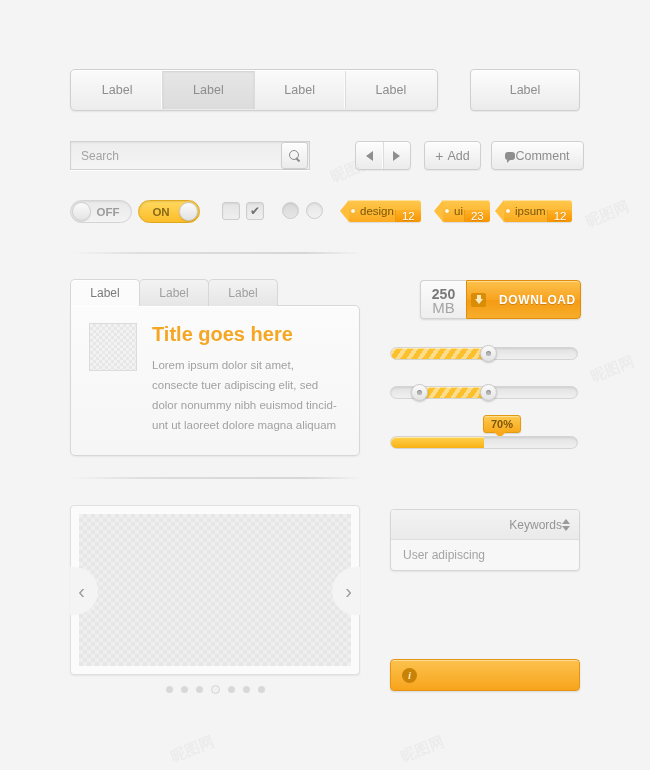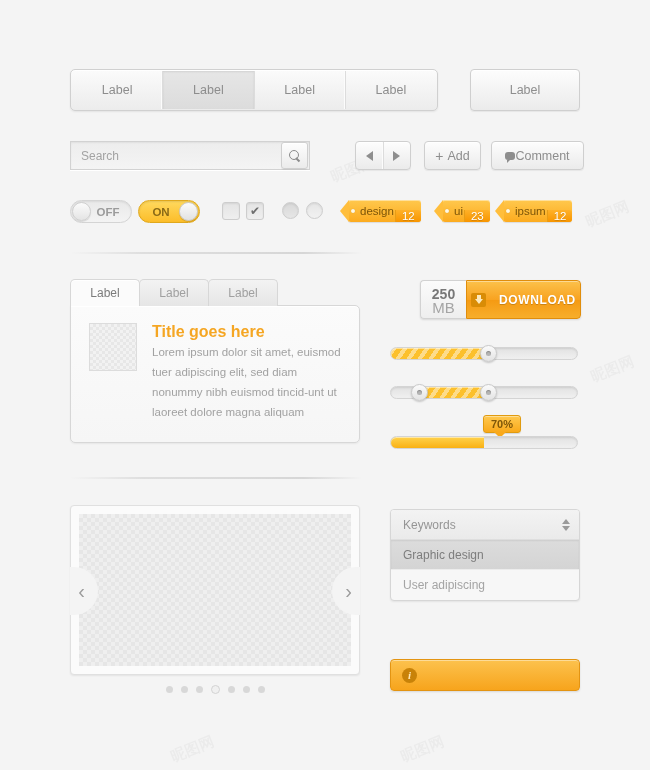--- a/index.html
+++ b/index.html
@@ -250,22 +250,22 @@
     width: 48px; height: 48px; flex: none;
     border: 1px solid #dcdcdc;
     background-color: #f2f2f2;
     background-image:
       linear-gradient(45deg, #e7e7e7 25%, transparent 25%, transparent 75%, #e7e7e7 75%),
       linear-gradient(45deg, #e7e7e7 25%, transparent 25%, transparent 75%, #e7e7e7 75%);
     background-size: 6px 6px;
     background-position: 0 0, 3px 3px;
   }
   #panel-title {
-    color: #f5a623; font-size: 16px; font-weight: bold;
-    margin-bottom: 1px;
+    color: #f5a623; font-size: 20px; font-weight: bold;
+    margin-bottom: 9px;
   }
   #panel-text { color: #a2a2a2; font-size: 11.5px; line-height: 20px; }
 
   
   #download-widget {
     position: absolute; left: 420px; top: 280px;
     height: 39px; display: flex;
     border-radius: 4px;
     box-shadow: 0 1px 2px rgba(0,0,0,.12);
   }
@@ -397,20 +397,21 @@
 
   
   #listbox {
     position: absolute; left: 390px; top: 509px;
     width: 190px;
     background: #f7f7f7;
     border: 1px solid #d6d6d6;
     border-radius: 4px;
     box-shadow: 0 1px 2px rgba(0,0,0,.07), inset 0 1px 0 #fff;
     overflow: hidden;
+    text-align: right;
   }
   #listbox-header {
     height: 30px; display: flex; align-items: center;
     padding: 0 9px 0 12px;
     background: linear-gradient(to bottom, #f3f3f3, #eaeaea);
     border-bottom: 1px solid #dedede;
     color: #959595; font-size: 12px; cursor: pointer;
   }
   #listbox-header .hlabel { flex: 1; }
   .spin { display: flex; flex-direction: column; gap: 2px; }
@@ -539,21 +540,21 @@
   <div id="tab-panel">
     <div id="tab-strip">
       <div class="tab active">Label</div>
       <div class="tab">Label</div>
       <div class="tab">Label</div>
     </div>
     <div id="tab-body">
       <div id="thumb-placeholder"></div>
       <div>
         <div id="panel-title">Title goes here</div>
-        <div id="panel-text">Lorem ipsum dolor sit amet, euismod tuer adipiscing elit, sed diam nonummy nibh euismod tincid-unt ut laoreet dolore magna aliquam</div>
+        <div id="panel-text">Lorem ipsum dolor sit amet, consecte tuer adipiscing elit, sed dolor nonummy nibh euismod tincid-unt ut laoreet dolore magna aliquam</div>
       </div>
     </div>
   </div>
 
   <div id="download-widget">
     <div id="download-size">
       <span class="num">250</span>
       <span class="unit">MB</span>
     </div>
     <div id="download-button">
@@ -596,21 +597,20 @@
   </div>
 
   <div id="listbox">
     <div id="listbox-header">
       <span class="hlabel">Keywords</span>
       <span class="spin">
         <span class="up"></span>
         <span class="dn"></span>
       </span>
     </div>
-    <div class="opt selected">Graphic design</div>
     <div class="opt">User adipiscing</div>
   </div>
 
   <div id="alert-bar">
     <span id="alert-icon">i</span>
   </div>
 
 </div>
 
 </body></html>

